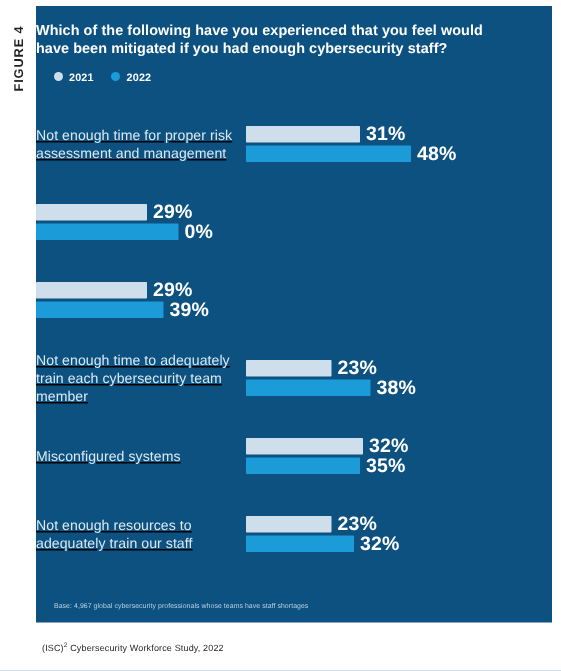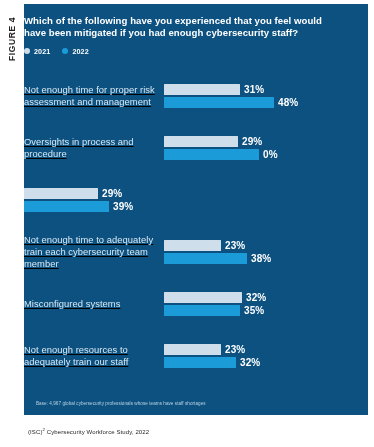--- a/index.html
+++ b/index.html
@@ -47,20 +47,21 @@
     line-height: 12.4px;
     letter-spacing: 0.05px;
     width: 318px;
   }
   
   #legend {
     display: flex;
     align-items: center;
     gap: 12px;
     margin-top: 7px;
+    margin-left: 12px;
   }
   .legend-item { display: flex; align-items: center; gap: 4px; }
   .legend-dot {
     width: 6px; height: 6px; border-radius: 50%;
     display: inline-block;
   }
   .legend-text {
     color: #ffffff;
     font-size: 7.2px;
     font-weight: bold;
@@ -98,21 +99,21 @@
     height: 11px;
     border-radius: 0.5px;
   }
   .bar.y2021 { background: #cfdeeb; }
   .bar.y2022 { background: #1b9cd8; }
   .bar-value {
     position: absolute;
     top: 50%;
     transform: translateY(-50%);
     color: #ffffff;
-    font-size: 10px;
+    font-size: 13px;
     font-weight: bold;
     white-space: nowrap;
     letter-spacing: 0.1px;
   }
   
   #panel-base {
     position: absolute;
     left: 12px;
     bottom: 9px;
     color: #b9d2e4;
@@ -165,21 +166,20 @@
                 <div class="bar y2021" style="width: 76px;"></div>
                 <span class="bar-value" style="left: 80px;">31%</span>
               </div>
               <div class="bar-line">
                 <div class="bar y2022" style="width: 110px;"></div>
                 <span class="bar-value" style="left: 114px;">48%</span>
               </div>
             </div>
           </div>
           <div class="chart-row">
-            <div class="row-label">Oversights in process and procedure</div>
             <div class="row-bars">
               <div class="bar-line">
                 <div class="bar y2021" style="width: 74px;"></div>
                 <span class="bar-value" style="left: 78px;">29%</span>
               </div>
               <div class="bar-line">
                 <div class="bar y2022" style="width: 95px;"></div>
                 <span class="bar-value" style="left: 99px;">0%</span>
               </div>
             </div>

